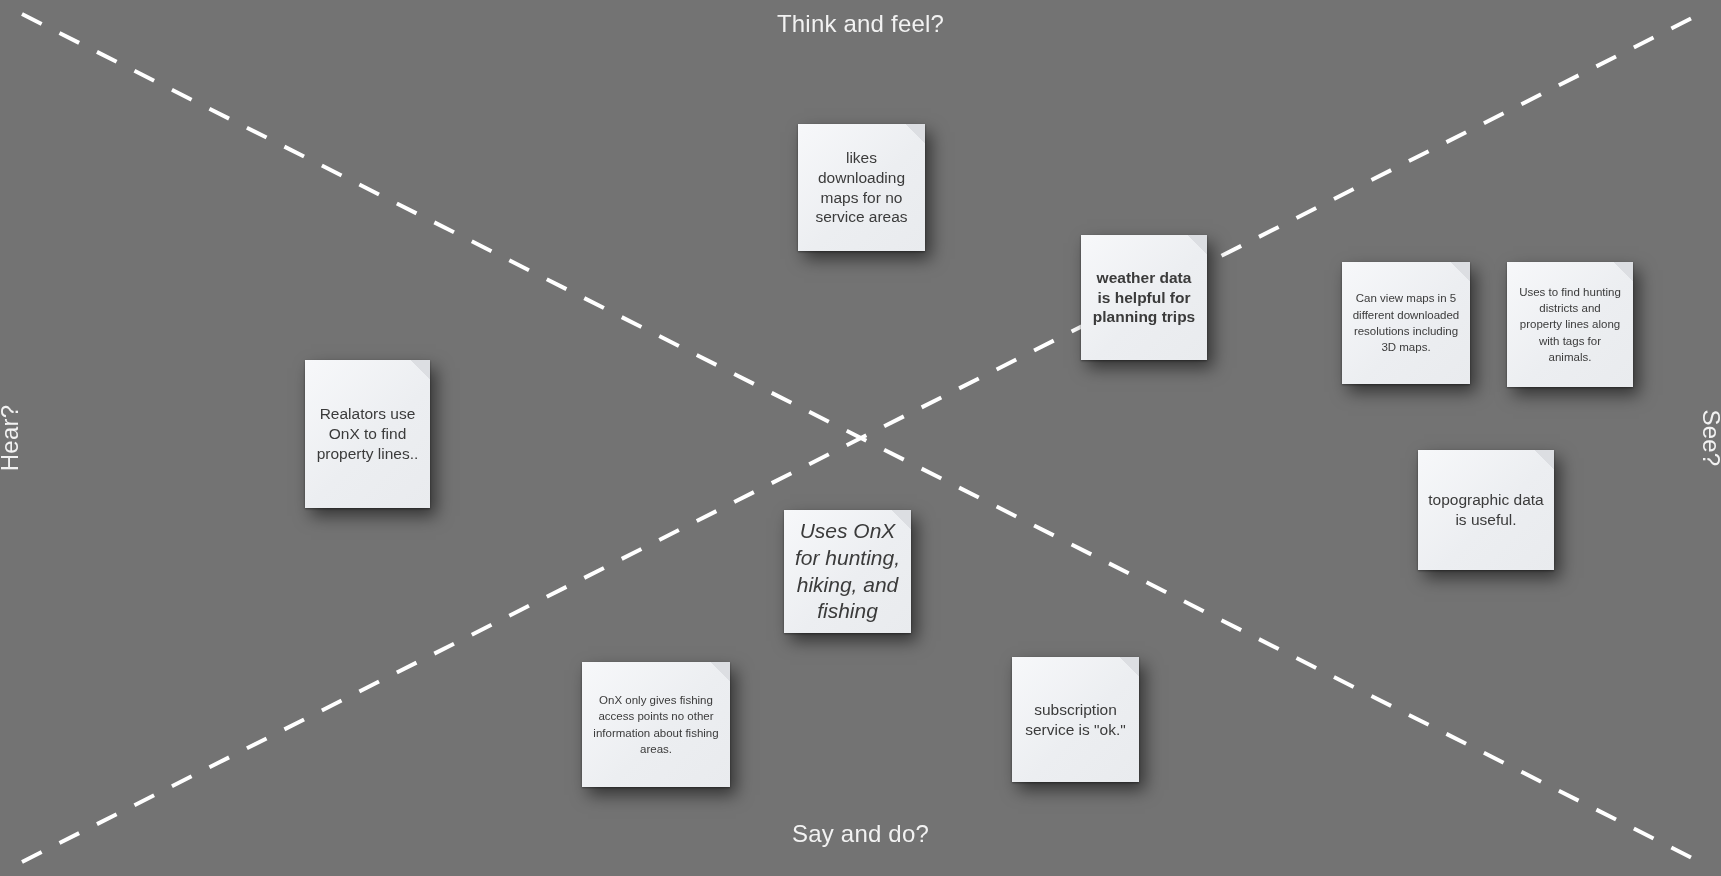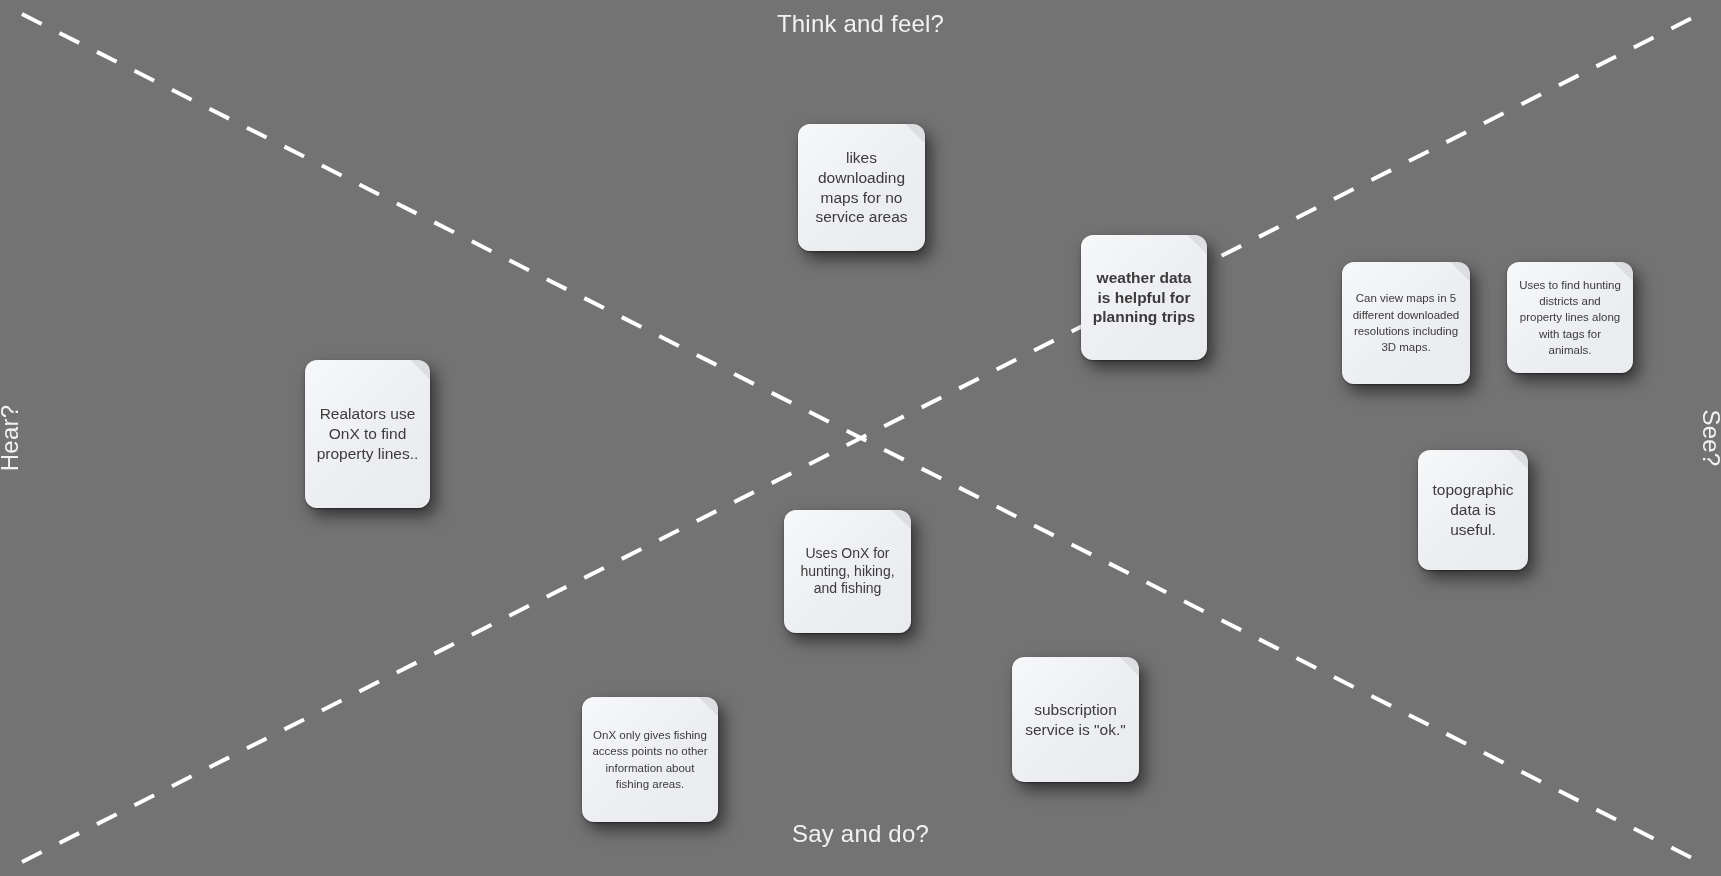--- a/index.html
+++ b/index.html
@@ -66,27 +66,26 @@
     align-items: center;
     justify-content: center;
     text-align: center;
     padding: 8px 10px;
     line-height: 1.28;
     box-shadow: 6px 8px 16px rgba(0,0,0,0.55), 0 1px 2px rgba(0,0,0,0.4);
     font-family: "Liberation Sans", sans-serif;
     font-weight: 400;
     word-wrap: break-word;
     overflow: hidden;
-    border-radius: 12px;
   }
   .note span {
     display: block;
     width: 100%;
   }
-  .f-lg { font-size: 14px; }
+  .f-lg { font-size: 21px; font-style: italic; }
   .f-md { font-size: 15.5px; }
   .f-sm { font-size: 11.5px; line-height: 1.42; }
 </style>
 </head>
 <body>
 
 <div id="canvas">
 
   <svg id="lines" viewBox="0 0 1721 876" xmlns="http://www.w3.org/2000/svg">
     <line x1="22" y1="14" x2="1700" y2="862" stroke="#ffffff" stroke-width="4" stroke-dasharray="22 20" stroke-linecap="butt"></line>
@@ -101,33 +100,33 @@
   <div id="notes-layer">
       <div class="note f-md" style="left: 798px; top: 124px; width: 127px; height: 127px;">
         <span>likes downloading maps for no service areas</span>
       </div>
       <div class="note f-md" style="left: 1081px; top: 235px; width: 126px; height: 125px; font-weight: bold;">
         <span>weather data is helpful for planning trips</span>
       </div>
       <div class="note f-sm" style="left: 1342px; top: 262px; width: 128px; height: 122px;">
         <span>Can view maps in 5 different downloaded resolutions including 3D maps.</span>
       </div>
-      <div class="note f-sm" style="left: 1507px; top: 262px; width: 126px; height: 111px;">
+      <div class="note f-sm" style="left: 1507px; top: 262px; width: 126px; height: 125px;">
         <span>Uses to find hunting districts and property lines along with tags for animals.</span>
       </div>
       <div class="note f-md" style="left: 305px; top: 360px; width: 125px; height: 148px;">
         <span>Realators use OnX to find property lines..</span>
       </div>
-      <div class="note f-md" style="left: 1418px; top: 450px; width: 110px; height: 120px;">
+      <div class="note f-md" style="left: 1418px; top: 450px; width: 136px; height: 120px;">
         <span>topographic data is useful.</span>
       </div>
       <div class="note f-lg" style="left: 784px; top: 510px; width: 127px; height: 123px;">
         <span>Uses OnX for hunting, hiking, and fishing</span>
       </div>
-      <div class="note f-sm" style="left: 582px; top: 662px; width: 136px; height: 125px; margin-top: 35px;">
+      <div class="note f-sm" style="left: 582px; top: 662px; width: 148px; height: 125px;">
         <span>OnX only gives fishing access points no other information about fishing areas.</span>
       </div>
       <div class="note f-md" style="left: 1012px; top: 657px; width: 127px; height: 125px;">
         <span>subscription service is "ok."</span>
       </div>
     </div>
 
 </div>
 
 </body></html>

